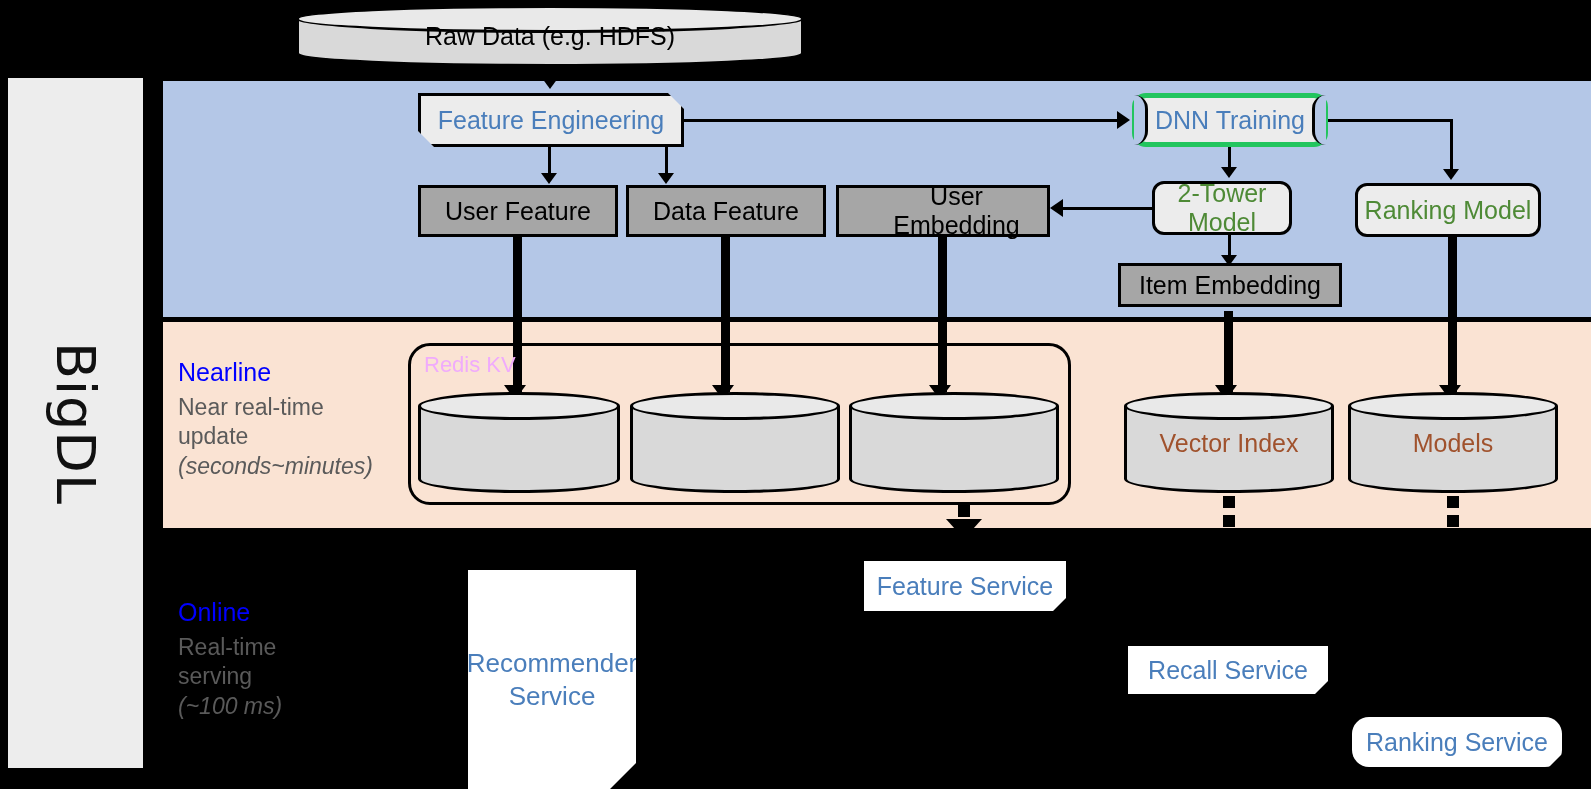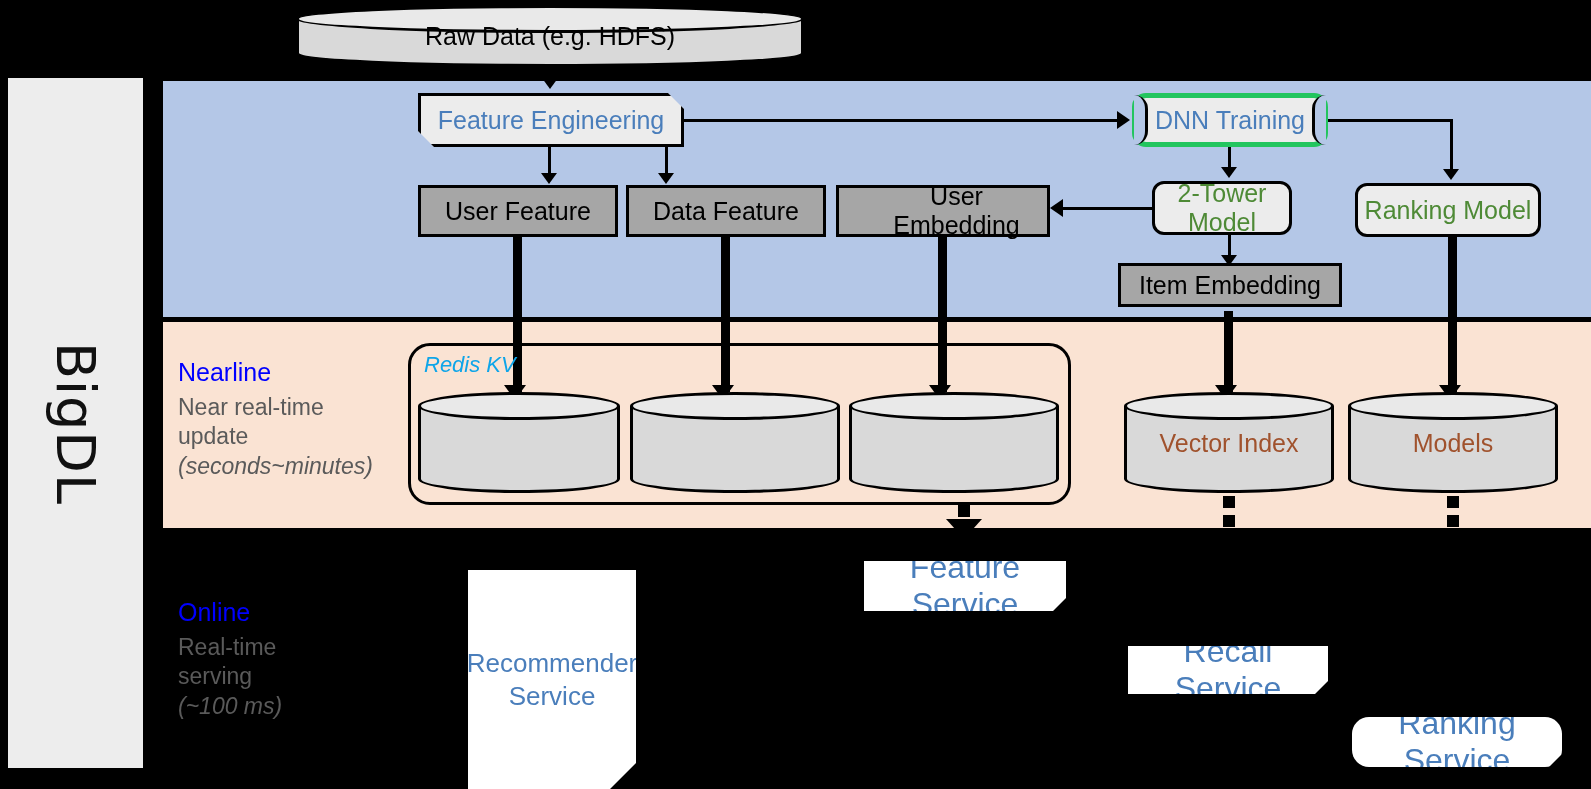--- a/index.html
+++ b/index.html
@@ -60,42 +60,42 @@
      background:#e9e9e9;border:3px solid #000;box-sizing:border-box;}
   .cyl .bot{position:absolute;left:0;right:0;bottom:0;height:28px;border-radius:50%;
      background:#d9d9d9;border:3px solid #000;box-sizing:border-box;clip-path:inset(40% 0 -4px 0);}
   .cyl .cyl-label{position:absolute;left:0;right:0;top:50%;transform:translateY(-50%);
      text-align:center;font-size:25px;z-index:5;}
   .brown-txt{color:#a0522d;}
 
   
   #redis-group{position:absolute;left:408px;top:343px;width:663px;height:162px;
      border:3px solid #000;border-radius:22px;box-sizing:border-box;}
-  #redis-label{position:absolute;left:424px;top:352px;font-size:22px;color:#0ea5e9;font-style:italic;}
+  #redis-label{position:absolute;left:424px;top:352px;font-size:22px;color:#f0abfc;}
 
   
   .ln{position:absolute;background:#000;}
   .thin-v{width:3px;}
   .thin-h{height:3px;}
   .thick-v{width:9px;}
   .arrow-dn{position:absolute;width:0;height:0;border-left:11px solid transparent;
      border-right:11px solid transparent;border-top:15px solid #000;}
   .arrow-dn-sm{position:absolute;width:0;height:0;border-left:8px solid transparent;
      border-right:8px solid transparent;border-top:11px solid #000;}
   .arrow-dn-big{position:absolute;width:0;height:0;border-left:18px solid transparent;
      border-right:18px solid transparent;border-top:20px solid #000;}
   .arrow-lf{position:absolute;width:0;height:0;border-top:9px solid transparent;
      border-bottom:9px solid transparent;border-right:13px solid #000;}
   .arrow-rt{position:absolute;width:0;height:0;border-top:9px solid transparent;
      border-bottom:9px solid transparent;border-left:13px solid #000;}
   .dash-sq{position:absolute;width:12px;height:12px;background:#000;}
 
   
   .note{position:absolute;background:#fff;box-sizing:border-box;display:flex;
-     align-items:center;justify-content:center;text-align:center;font-size:32px;color:#4a7ebb;
+     align-items:center;justify-content:center;text-align:center;font-size:25px;color:#4a7ebb;
      clip-path:polygon(0 0, 100% 0, 100% calc(100% - 13px), calc(100% - 13px) 100%, 0 100%);}
   .note .fold{position:absolute;right:0;bottom:0;width:13px;height:13px;
      background:#9a9a9a;clip-path:polygon(0 100%, 100% 0, 100% 100%);}
   .note-big{font-size:26px;line-height:1.25;
      clip-path:polygon(0 0, 100% 0, 100% calc(100% - 26px), calc(100% - 26px) 100%, 0 100%);}
   .note-big .fold{width:26px;height:26px;}
 </style>
 </head>
 <body>
 

